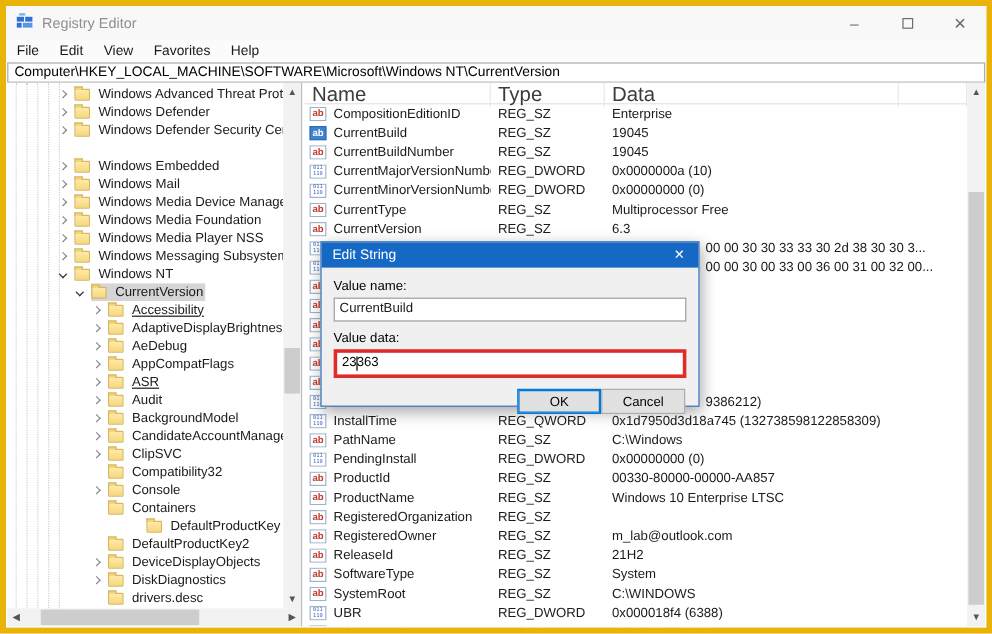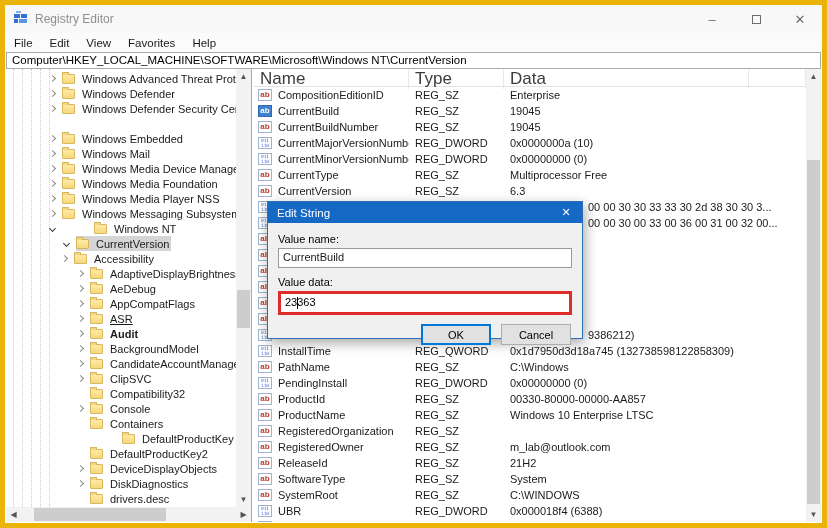--- a/index.html
+++ b/index.html
@@ -66,21 +66,21 @@
   
   .dialog { position:absolute; left:262px; top:196px; width:316px; height:138px; background:#f0f0f0; border:1px solid #2e6db8; box-shadow:2px 4px 12px rgba(0,0,0,.35); z-index:10; }
   .dtitle { height:21px; background:#1568c4; display:flex; align-items:center; color:#fff; font-size:11.5px; padding-left:9px; }
   .dtitle span { flex:1; }
   .dclose { width:32px; height:21px; display:flex; align-items:center; justify-content:center; color:#fff; font-size:11px; }
   .dbody { padding:8px 10px 0 10px; font-size:11px; color:#000; }
   .dlabel { margin:2px 0 3px 0; }
   .dinput { height:20px; border:1px solid #999; background:#fff; font-size:11px; padding:2px 4px; color:#1a1a1a; margin-bottom:8px; }
   .redbox { border:3px solid #e02b2b; background:#fff; height:24px; position:relative; padding:2px 4px; font-size:11px; margin-bottom:9px; }
   .caret { position:absolute; left:16px; top:3px; width:1px; height:12px; background:#000; }
-  .dbuttons { display:flex; justify-content:flex-end; gap:10px; padding-right:1px; }
+  .dbuttons { display:flex; justify-content:flex-end; padding-right:1px; }
   .dbtn { width:70px; height:21px; background:#e1e1e1; border:1px solid #adadad; font-size:11px; display:flex; align-items:center; justify-content:center; color:#000; }
   .dbtn.focused { border:1px solid #0078d7; box-shadow:inset 0 0 0 1px #0078d7; }
 </style>
 </head>
 <body>
 
 <div class="win">
 
   <div class="titlebar">
     <span class="appicon">
@@ -182,33 +182,33 @@
           </div>
           <div class="trow" style="padding-left: 44px;">
             <span class="chev r"></span>
             <span style="display: flex; align-items: center; height: 15px;">
               <span class="folder"></span>
               <span class="tlabel">Windows Messaging Subsystem</span>
             </span>
           </div>
           <div class="trow" style="padding-left: 44px;">
             <span class="chev d"></span>
-            <span style="display: flex; align-items: center; height: 15px; margin-left: 32px;">
+            <span style="display: flex; align-items: center; height: 15px;">
               <span class="folder"></span>
               <span class="tlabel">Windows NT</span>
             </span>
           </div>
           <div class="trow" style="padding-left: 58px;">
             <span class="chev d"></span>
             <span style="display: flex; align-items: center; height: 15px; background: rgb(213, 213, 213);">
               <span class="folder"></span>
               <span class="tlabel">CurrentVersion</span>
             </span>
           </div>
-          <div class="trow" style="padding-left: 56px;">
+          <div class="trow" style="padding-left: 72px; text-decoration: underline;">
             <span class="chev r"></span>
             <span style="display: flex; align-items: center; height: 15px;">
               <span class="folder"></span>
               <span class="tlabel">Accessibility</span>
             </span>
           </div>
           <div class="trow" style="padding-left: 72px;">
             <span class="chev r"></span>
             <span style="display: flex; align-items: center; height: 15px;">
               <span class="folder"></span>
@@ -229,21 +229,21 @@
               <span class="tlabel">AppCompatFlags</span>
             </span>
           </div>
           <div class="trow" style="padding-left: 72px; text-decoration: underline;">
             <span class="chev r"></span>
             <span style="display: flex; align-items: center; height: 15px;">
               <span class="folder"></span>
               <span class="tlabel">ASR</span>
             </span>
           </div>
-          <div class="trow" style="padding-left: 72px; font-weight: bold;">
+          <div class="trow" style="padding-left: 72px;">
             <span class="chev r"></span>
             <span style="display: flex; align-items: center; height: 15px;">
               <span class="folder"></span>
               <span class="tlabel">Audit</span>
             </span>
           </div>
           <div class="trow" style="padding-left: 72px;">
             <span class="chev r"></span>
             <span style="display: flex; align-items: center; height: 15px;">
               <span class="folder"></span>

